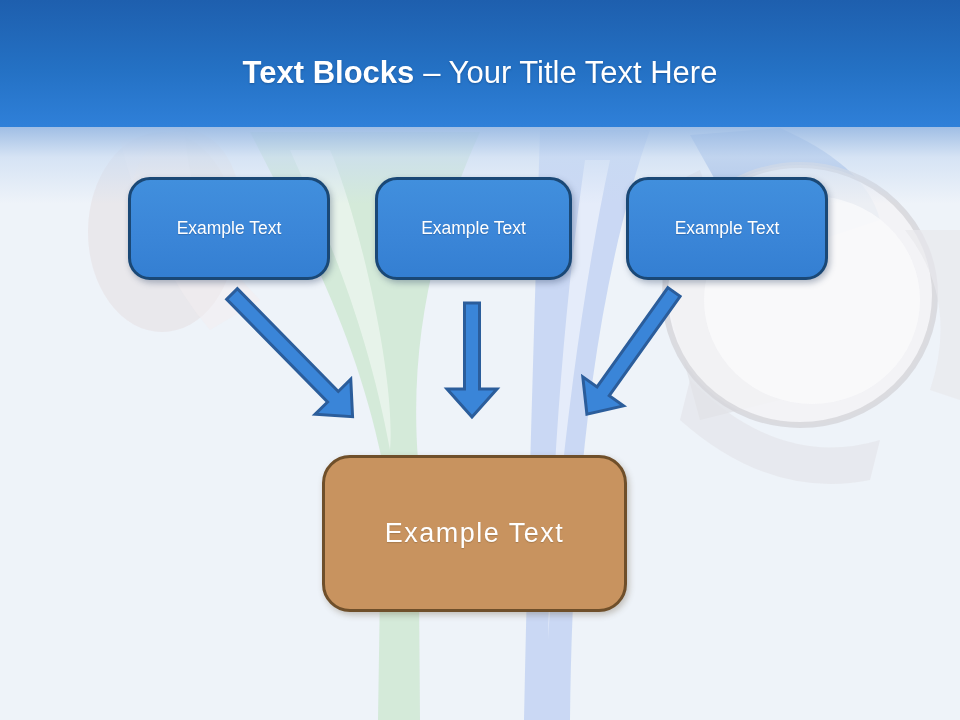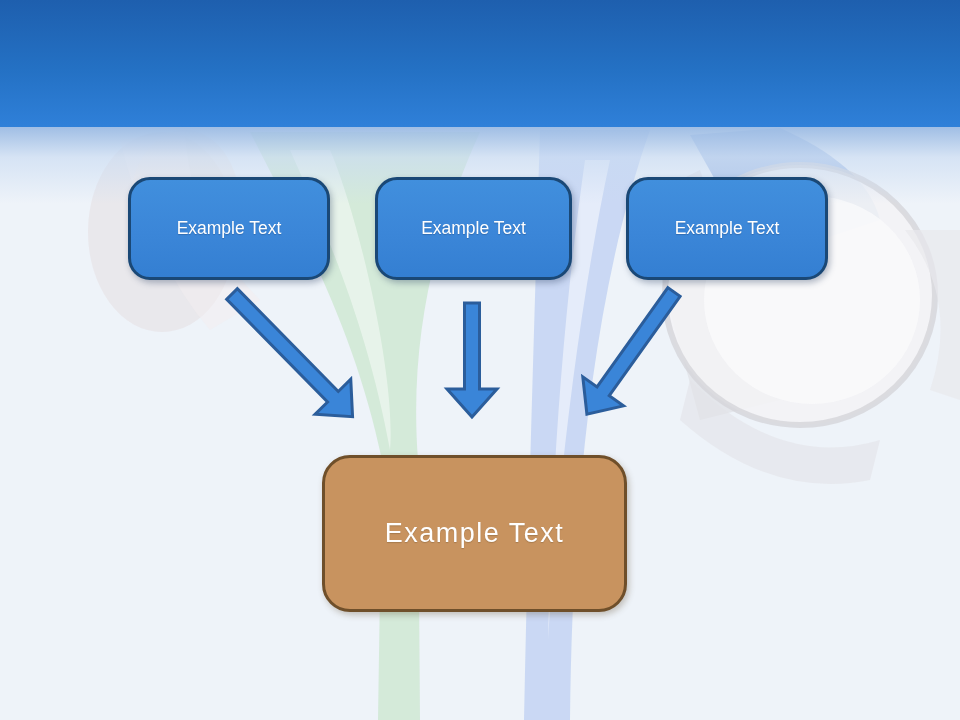--- a/index.html
+++ b/index.html
@@ -86,20 +86,24 @@
       <ellipse cx="800" cy="295" rx="135" ry="130" fill="none" stroke="#d4d4da" stroke-width="6" opacity="0.8"></ellipse>
       <ellipse cx="812" cy="300" rx="108" ry="104" fill="#fafafb" opacity="0.8"></ellipse>
       <path d="M905,230 Q960,300 930,390 L960,400 L960,230 Z" fill="#e8e8ec" opacity="0.7"></path>
       <path d="M690,380 Q780,470 880,440 L870,480 Q770,500 680,420 Z" fill="#e3e3e8" opacity="0.6"></path>
     </g>
   </svg>
 
   <div class="header-fade"></div>
 
   <div class="header"></div>
+  <div class="title">
+    <span class="t-bold">Text Blocks</span>
+    <span class="t-reg">– Your Title Text Here</span>
+  </div>
 
   <div class="block block-1">
     <span>Example Text</span>
   </div>
   <div class="block block-2">
     <span>Example Text</span>
   </div>
   <div class="block block-3">
     <span>Example Text</span>
   </div>

